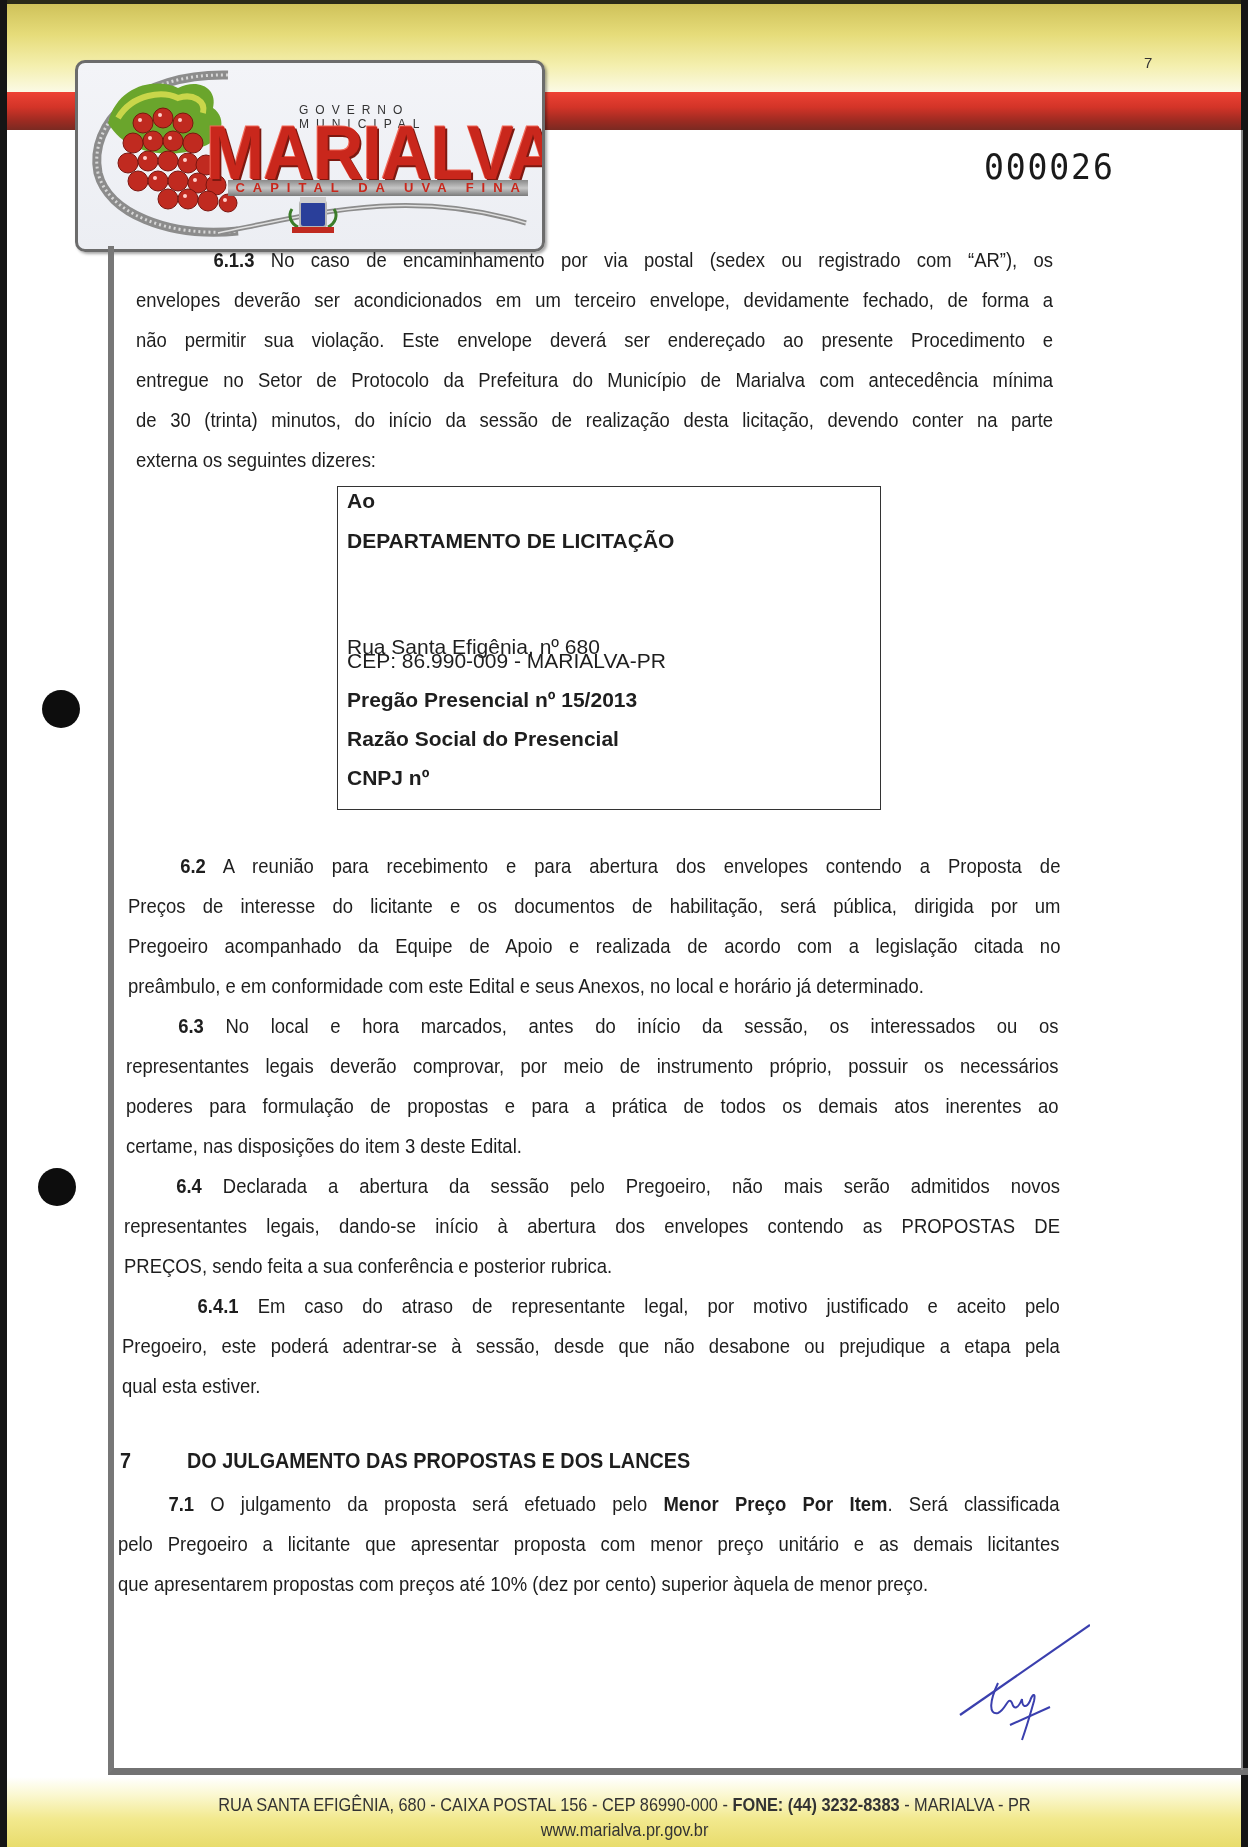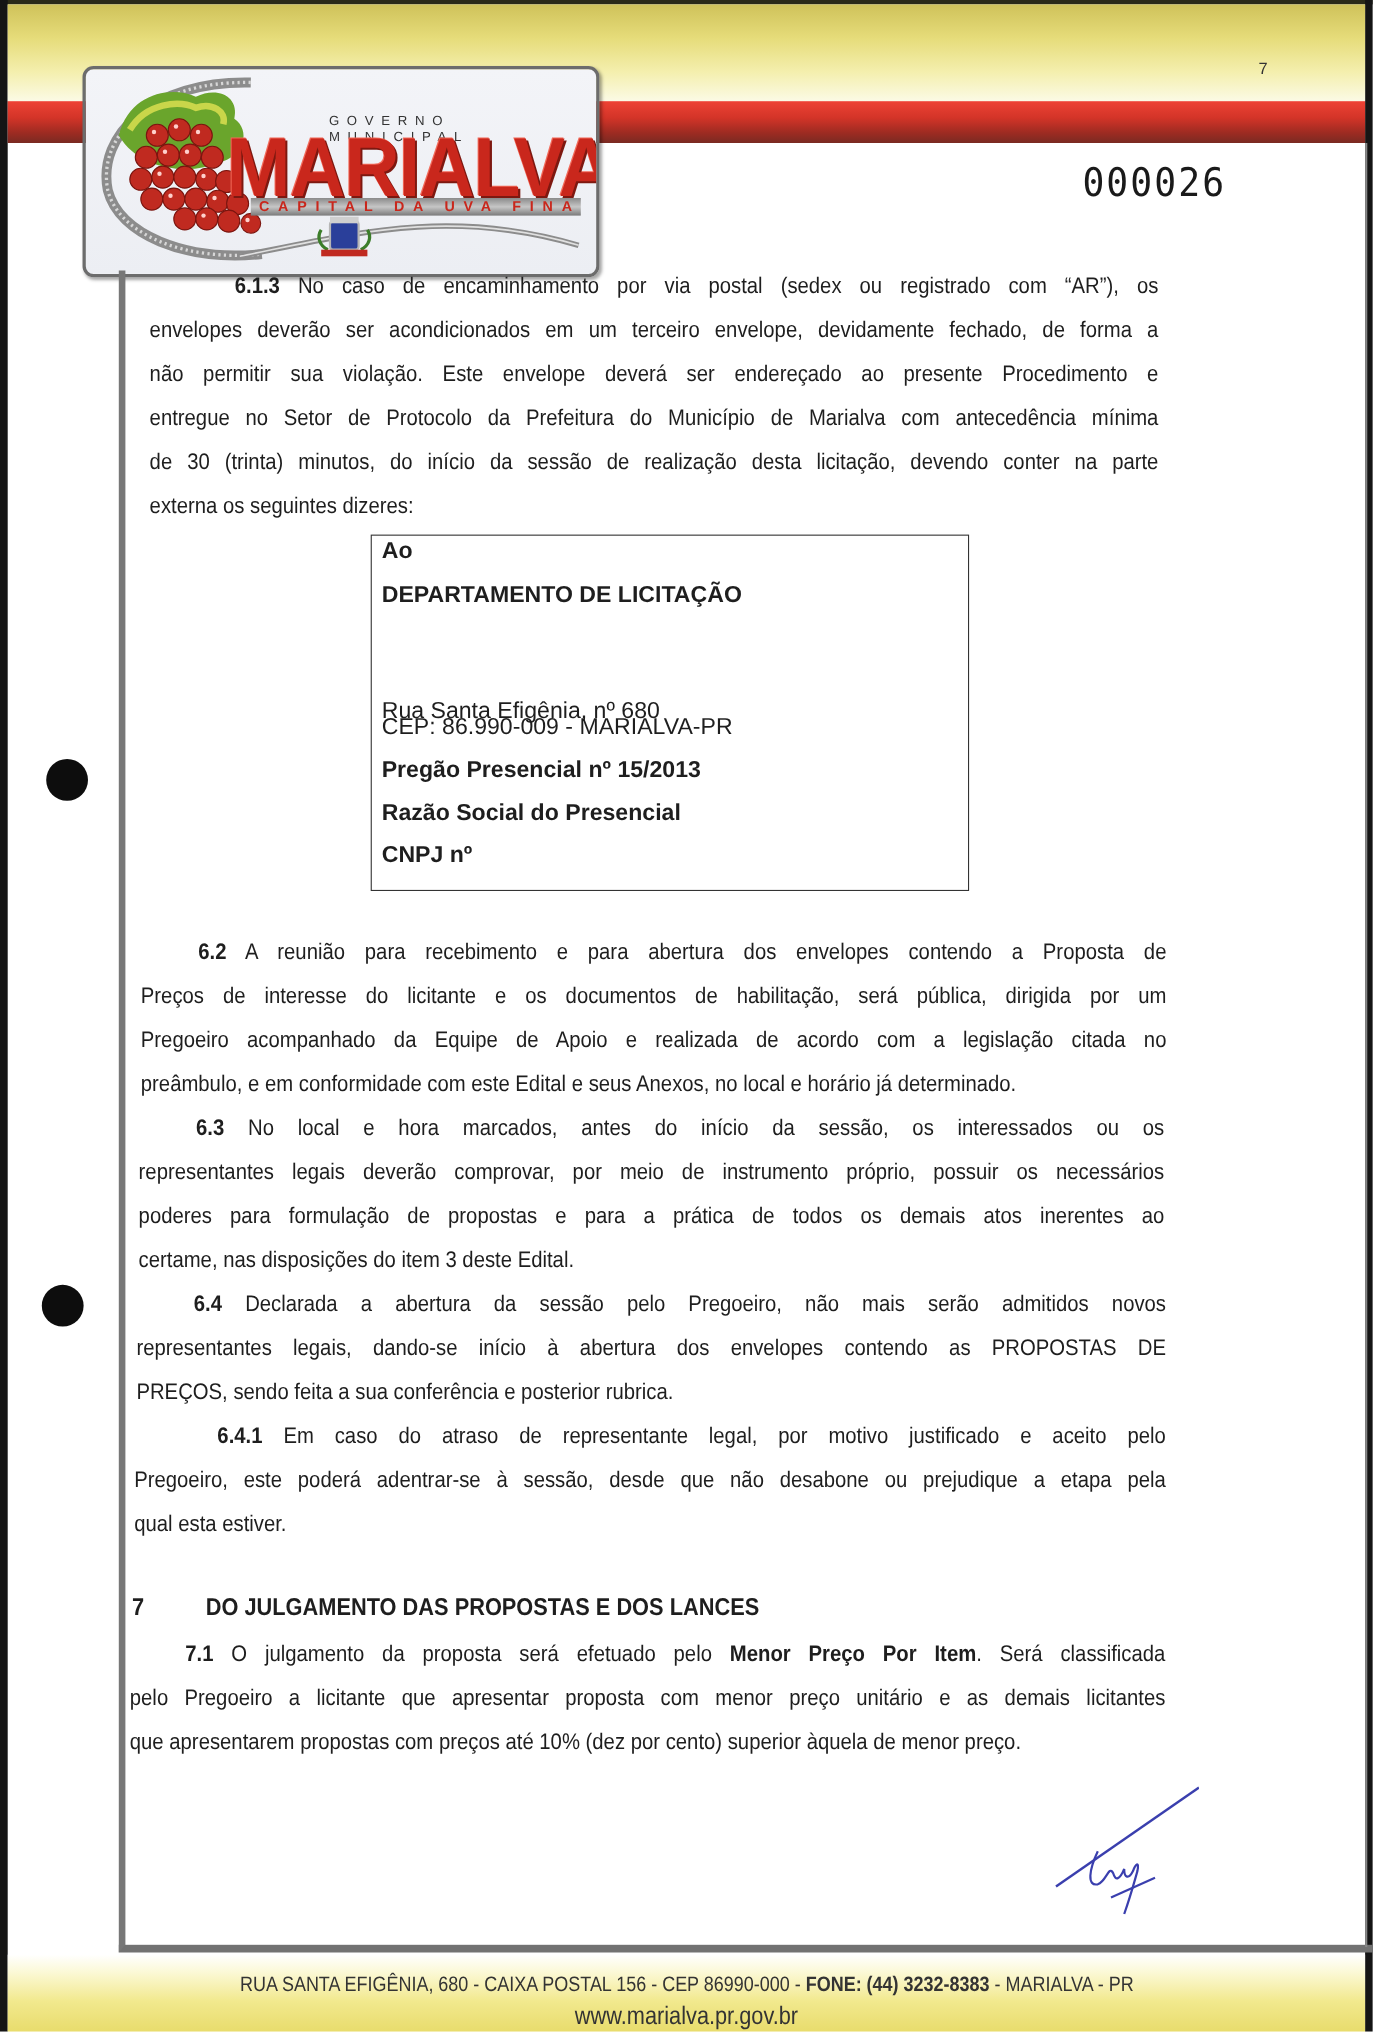--- a/index.html
+++ b/index.html
@@ -90,21 +90,21 @@
     position: absolute; left: 7px; top: 1777px; width: 1234px; height: 70px;
     background: linear-gradient(180deg, #ffffff 0%, #fbf8d2 25%, #f2e98e 60%, #e8dc6c 100%);
   }
   .footer-l1 {
     position: absolute; left: 0; width: 1248px; top: 1794px; text-align: center;
     font-size: 19px; color: #333; white-space: nowrap;
   }
   .footer-l1 span.narrowtxt { display: inline-block; transform: scaleX(0.86); }
   .footer-l2 {
     position: absolute; left: 0; width: 1248px; top: 1819px; text-align: center;
-    font-size: 23px; color: #333;
+    font-size: 19px; color: #333;
   }
 </style>
 </head>
 <body>
 
 <div class="edge-top"></div>
 <div class="edge-left"></div>
 <div class="edge-right"></div>
 
 <div class="hdr-yellow"></div>

